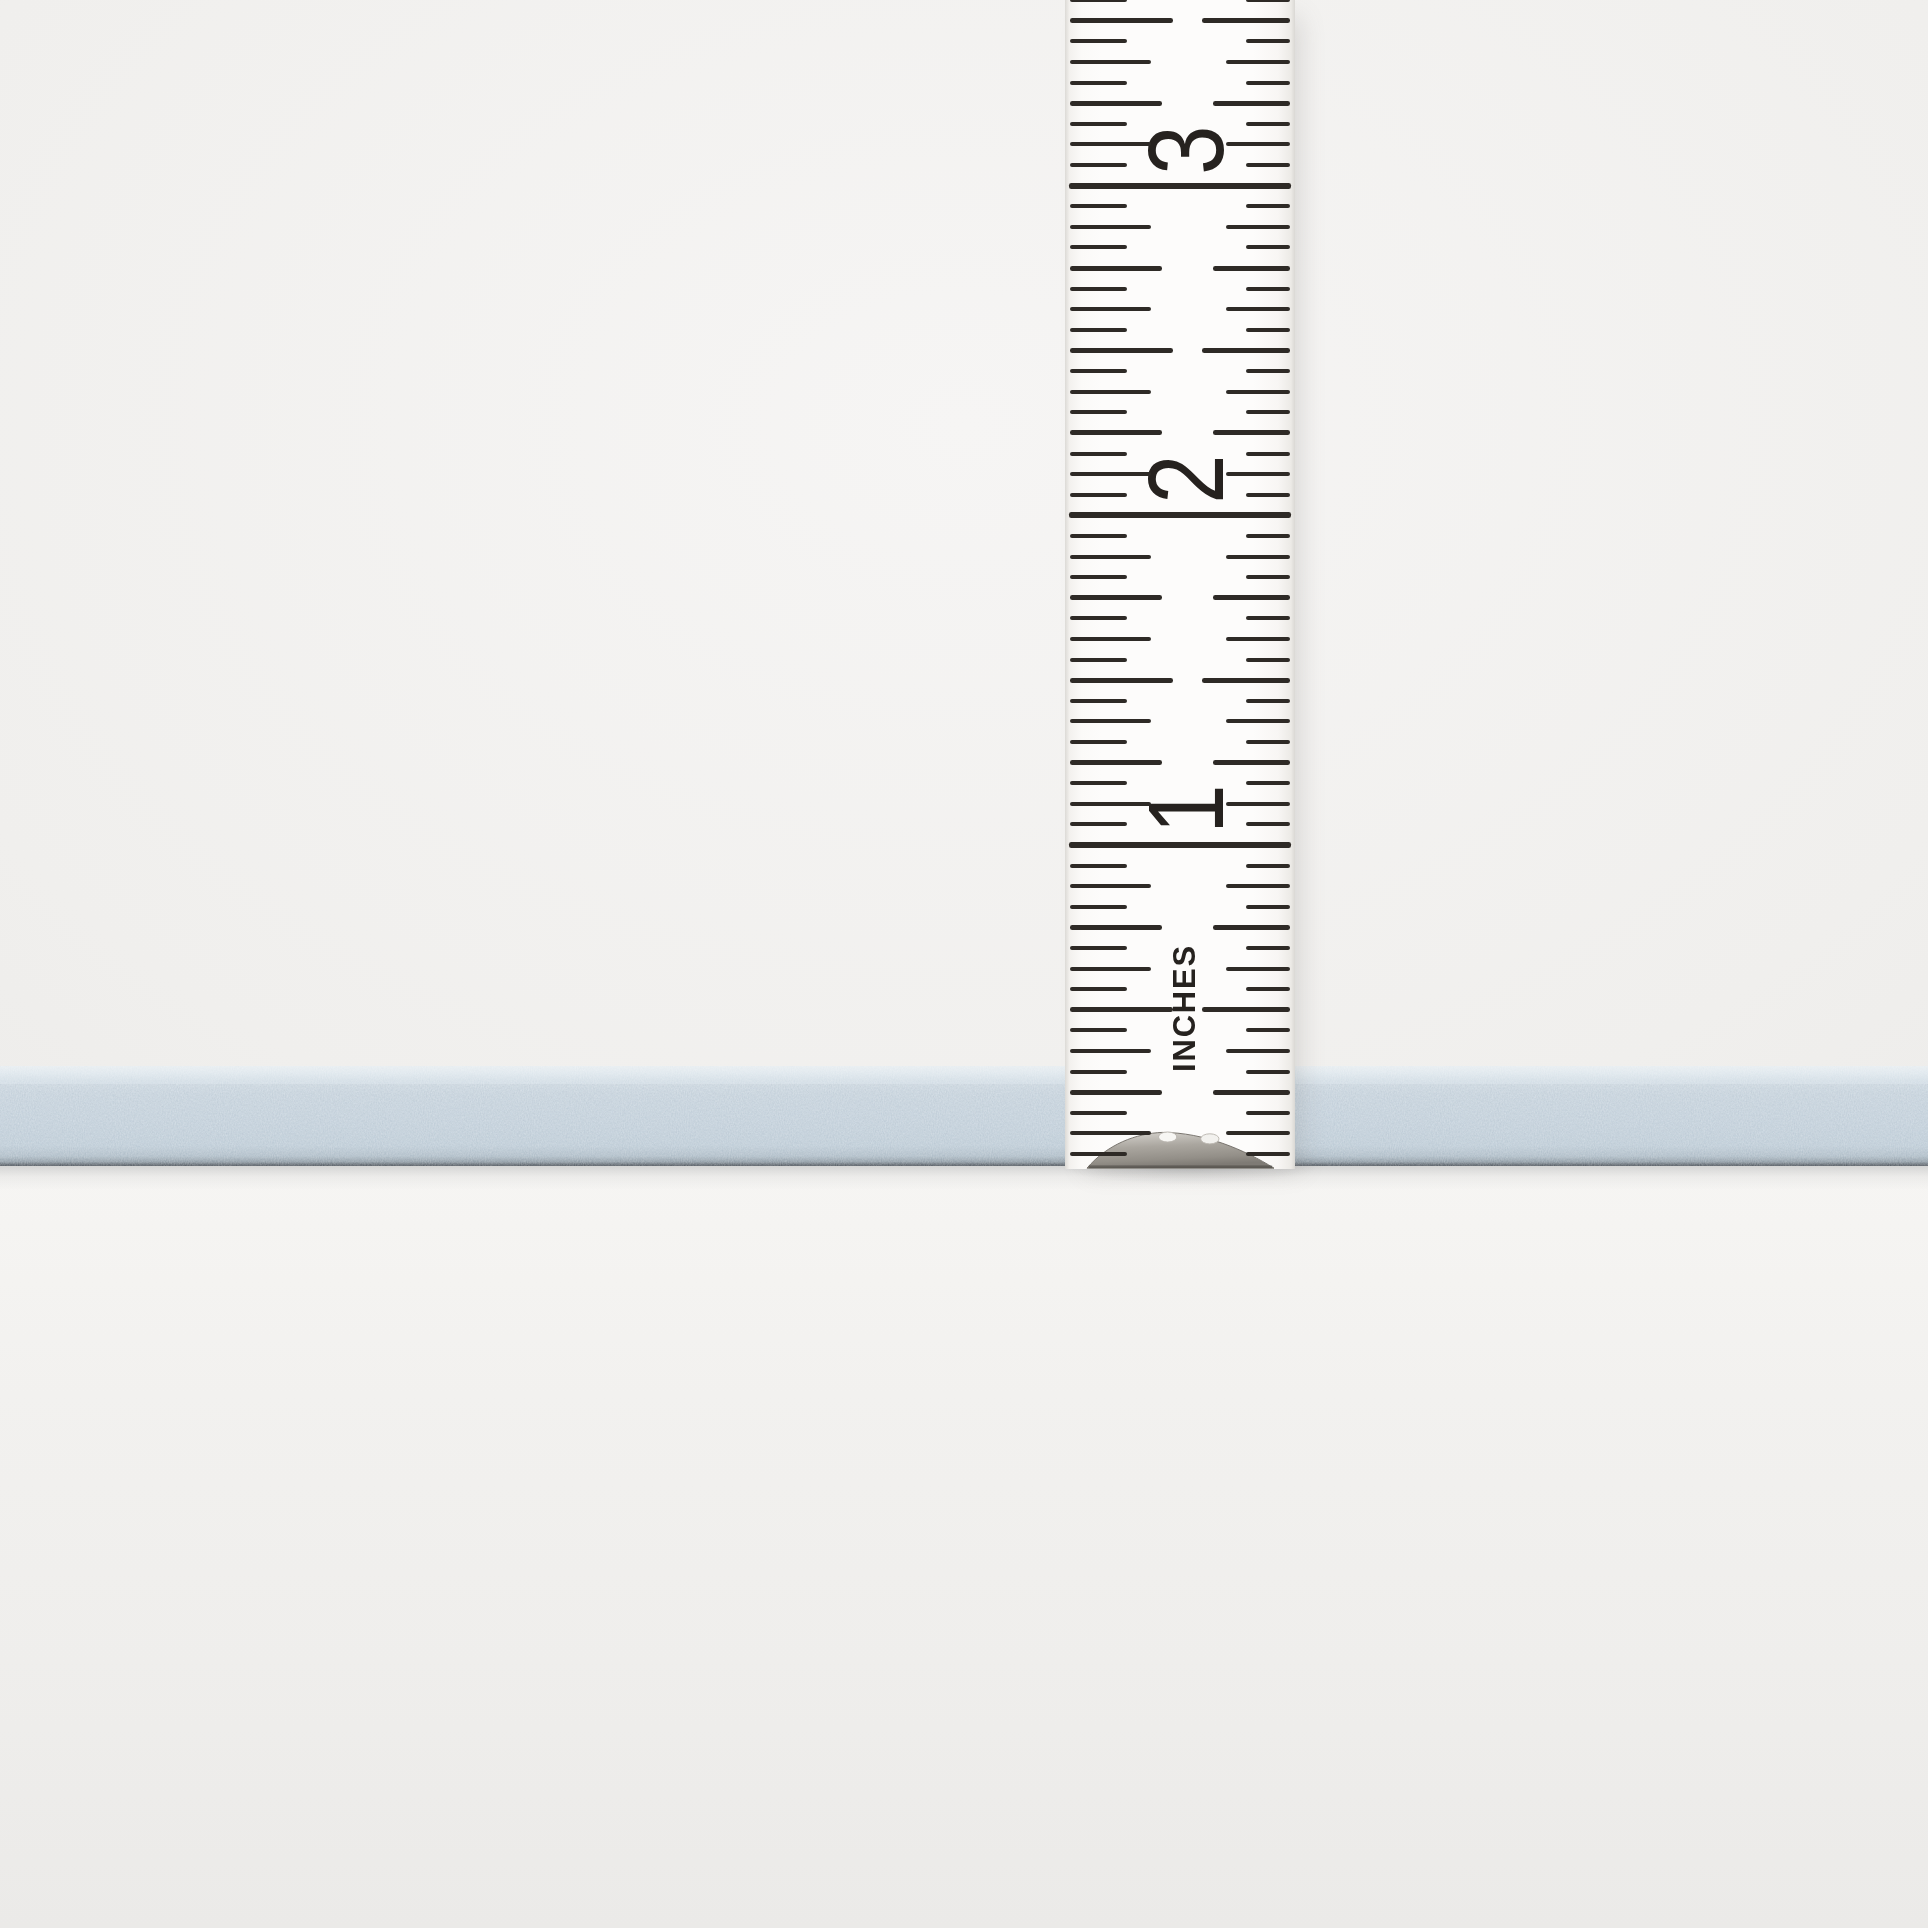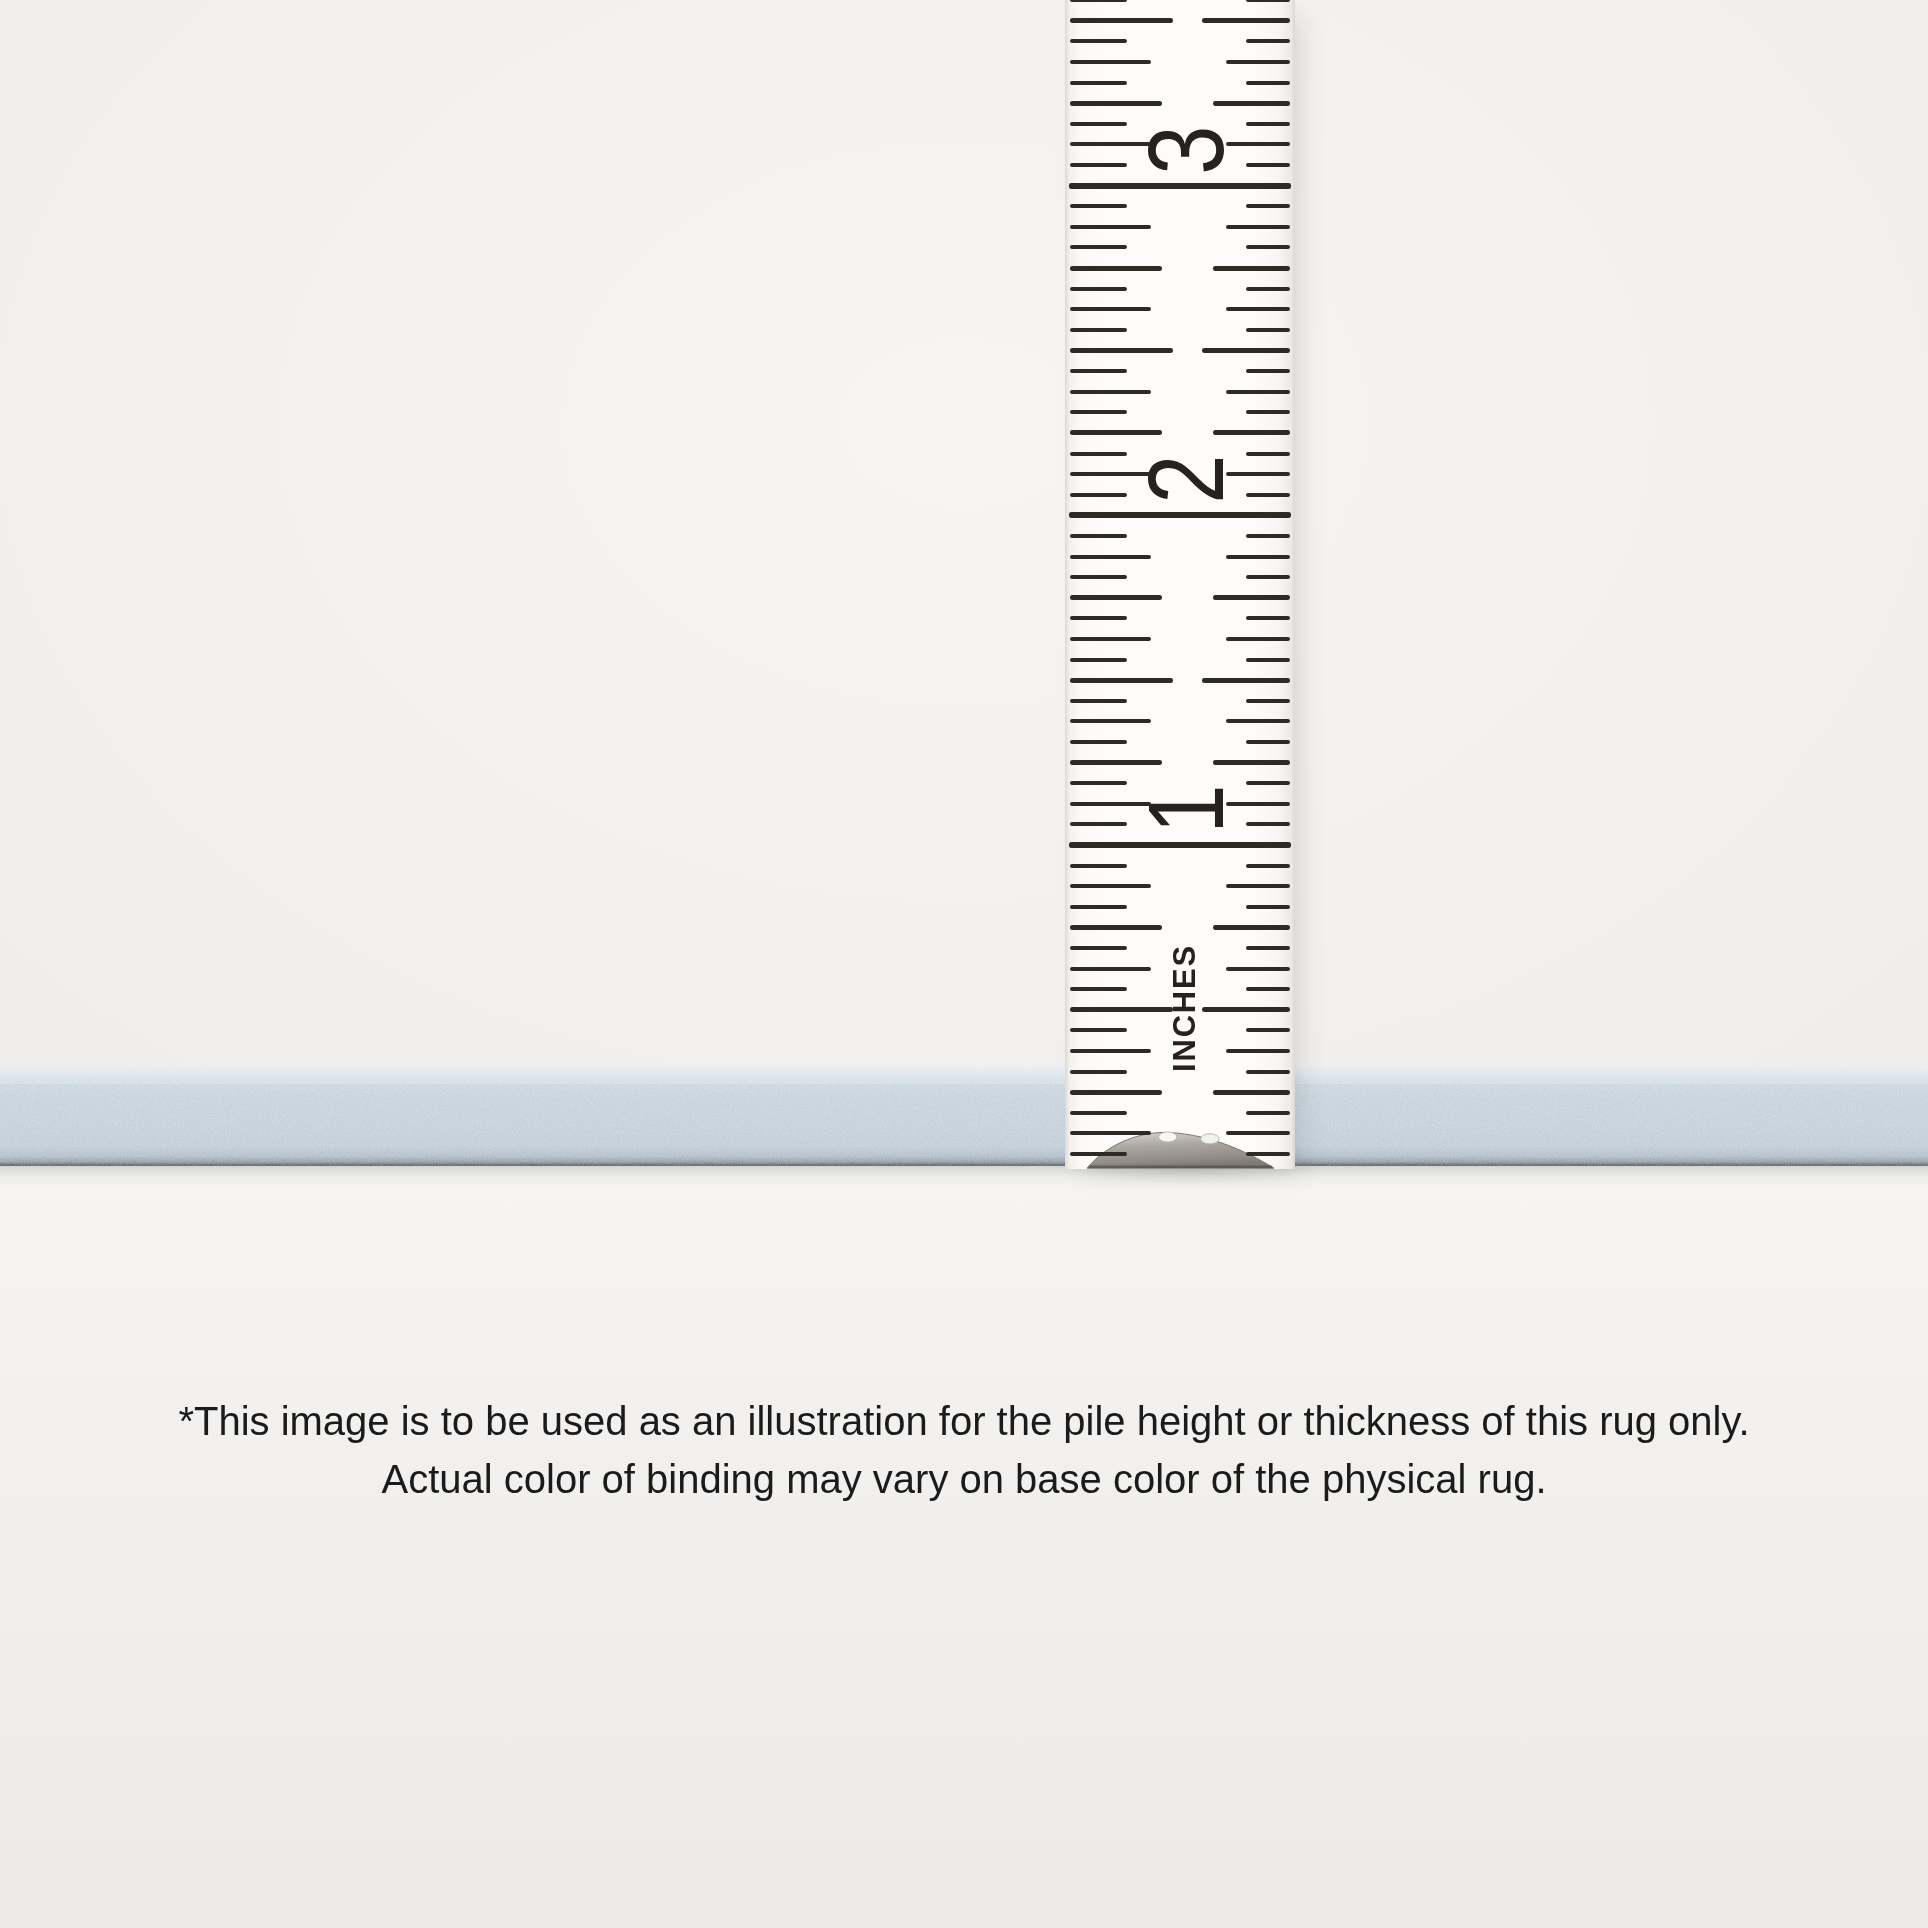--- a/index.html
+++ b/index.html
@@ -238,19 +238,15 @@
       <div class="tick right" style="top: 39px; height: 3.7px; width: 44px;"></div>
       <div class="tick left" style="top: 18.4px; height: 4.6px; width: 103px;"></div>
       <div class="tick right" style="top: 18.4px; height: 4.6px; width: 88px;"></div>
       <div class="tick left" style="top: -1.8px; height: 3.7px; width: 57px;"></div>
       <div class="tick right" style="top: -1.8px; height: 3.7px; width: 44px;"></div>
       <div class="inches-anchor" style="left: 119px; top: 1008px;">
         <span class="inches">INCHES</span>
       </div>
     </div>
 
-  <div class="caption">
-    <div>*This image is to be used as an illustration for the pile height or thickness of this rug only.</div>
-    <div>Actual color of binding may vary on base color of the physical rug.</div>
-  </div>
 
 </div>
 
 
 </body></html>

